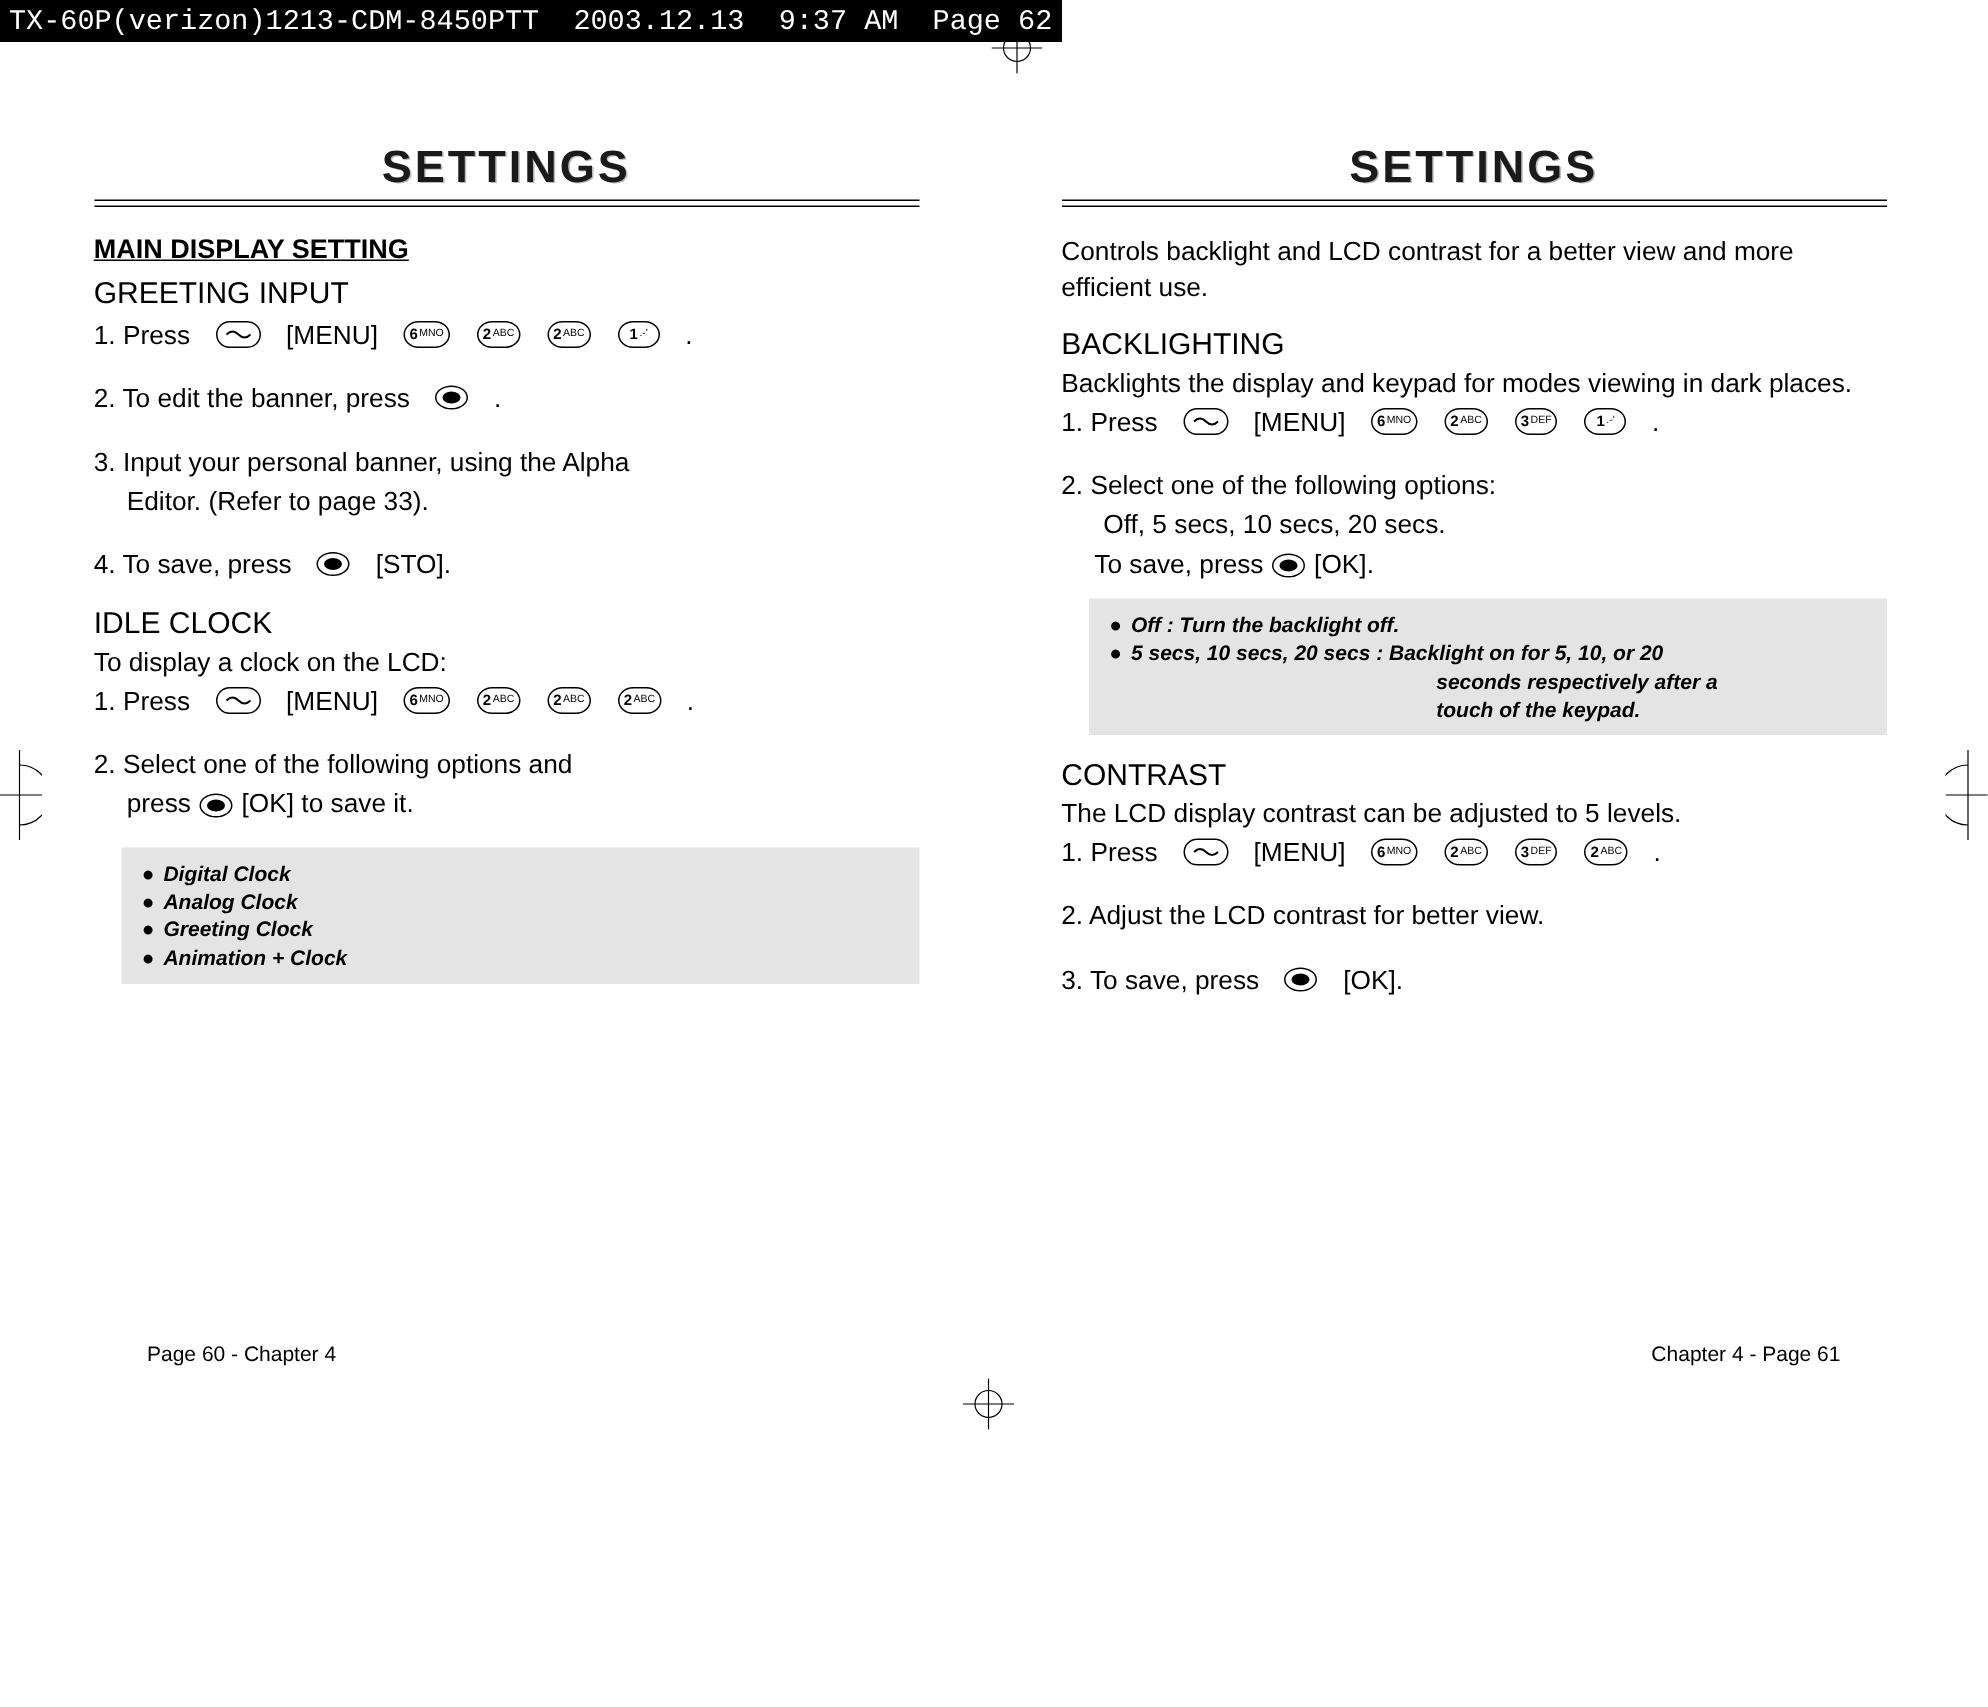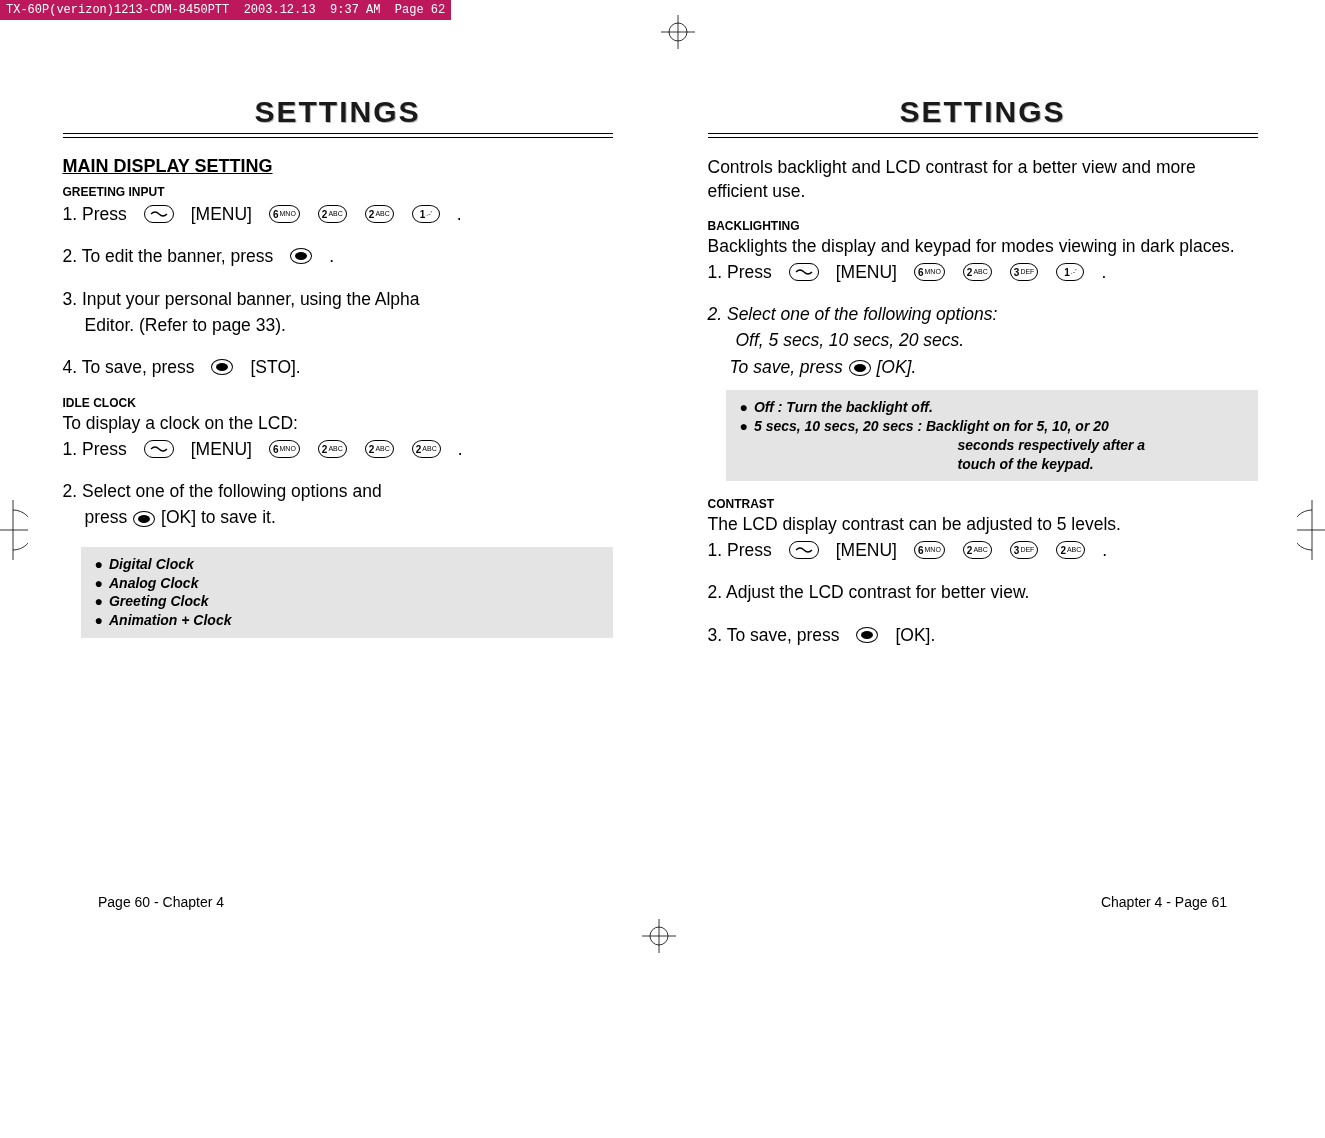--- a/index.html
+++ b/index.html
@@ -8,24 +8,24 @@
     background: #fff;
     color: #000;
     width: 1325px;
     height: 1138px;
     position: relative;
     overflow: hidden;
   }
   .top-bar {
     position: absolute;
     top: 0; left: 0;
-    background: #be185d;
+    background: #000000;
     color: #fff;
     font-family: "Courier New", monospace;
-    font-size: 12px;
+    font-size: 19px;
     padding: 3px 6px;
     white-space: pre;
   }
   .crop-mark {
     position: absolute;
     width: 34px; height: 34px;
   }
   .crop-mark.top-right { top: 15px; right: 630px; }
   .crop-mark.bot-center { bottom: 185px; left: 642px; }
   .crop-mark svg { display:block; }
@@ -63,22 +63,22 @@
     font-size: 18px;
     text-decoration: underline;
     margin-bottom: 8px;
   }
   .body-text {
     font-size: 17.5px;
     line-height: 1.35;
     margin-bottom: 16px;
   }
   .sub-head {
-    font-weight: bold;
-    font-size: 12px;
+    font-weight: normal;
+    font-size: 20px;
     margin-bottom: 2px;
   }
   .step {
     font-size: 17.5px;
     line-height: 1.5;
     margin-bottom: 16px;
     display:flex;
     align-items:flex-start;
     flex-wrap: wrap;
   }
@@ -335,21 +335,21 @@
             <span class="sup">DEF</span>
           </span>
         <span class="key-icon oval-key">
             <span>1</span>
             <span class="sup">.-'</span>
           </span>
         <span> .</span>
       </span>
     </div>
 
-    <div class="step" style="display:block; margin-bottom:10px;font-style:italic;">
+    <div class="step" style="display:block; margin-bottom:10px;">
       <span>2. Select one of the following options:</span>
       <span class="indent-block" style="padding-left:28px;">Off, 5 secs, 10 secs, 20 secs.</span>
       <span class="indent-block step-inline" style="padding-left:22px;">
         <span>To save, press </span>
         <span class="key-icon round-key">
             <span class="inner"></span>
           </span>
         <span> [OK].</span>
       </span>
     </div>

